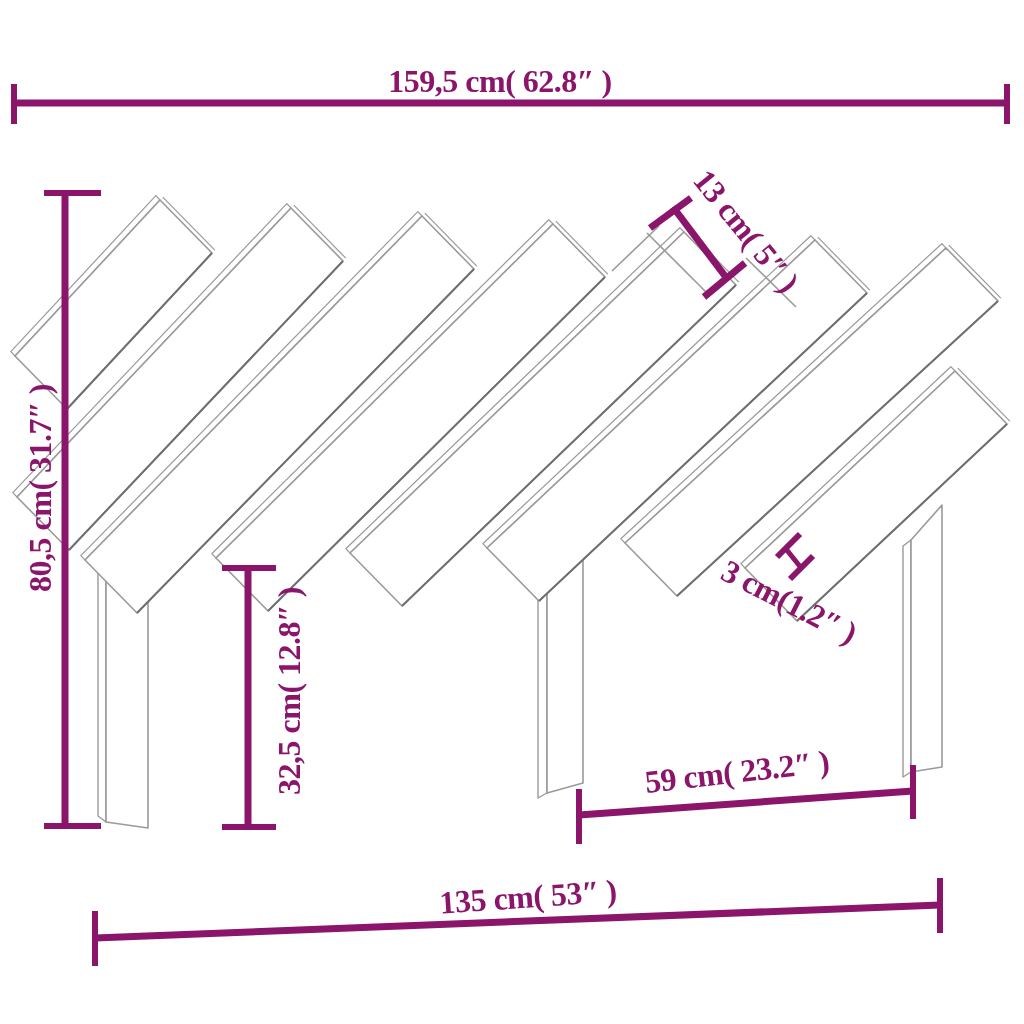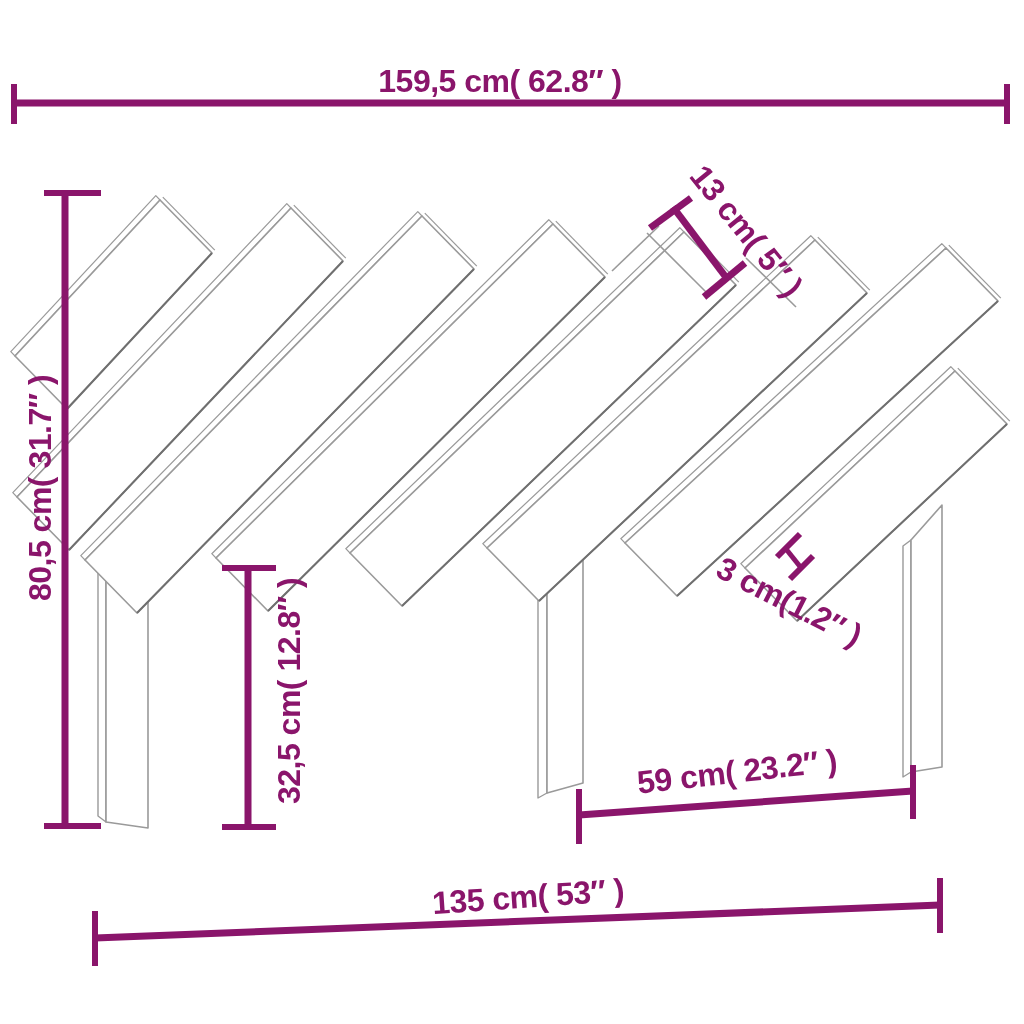--- a/index.html
+++ b/index.html
@@ -1,18 +1,18 @@
 <!DOCTYPE html>
 <html style="--accent: #8A156B;"><head>
 <meta charset="utf-8">
 <style>
   html,body{margin:0;padding:0;background:#fff;}
   #stage{
     position:relative;width:1024px;height:1024px;background:#fff;overflow:hidden;
-    font-family:Liberation Sans, sans-serif;
+    font-family:Liberation Serif, serif;
   }
   #drawing{position:absolute;left:0;top:0;}
   .dim-label{
     position:absolute;
     font-weight:bold;
     font-size:32px;
     letter-spacing:-0.5px;
     color:var(--accent,#8A156B);
     white-space:nowrap;
     transform:translate(-50%,-50%) rotate(var(--r,0deg));

